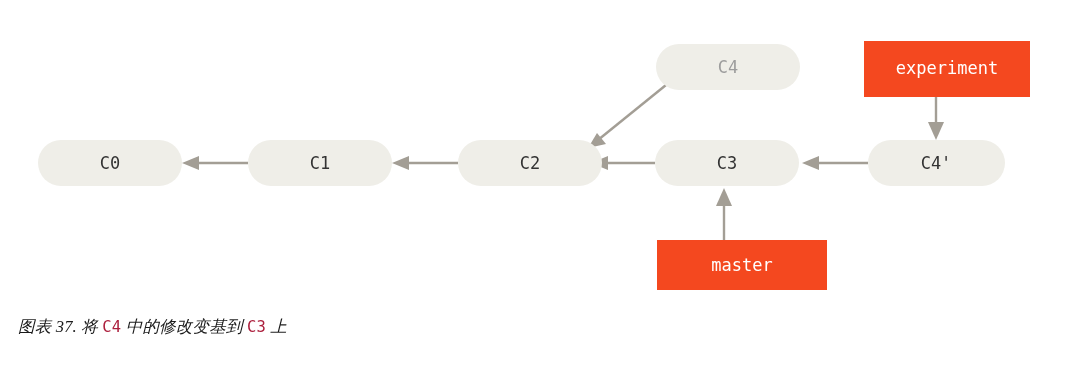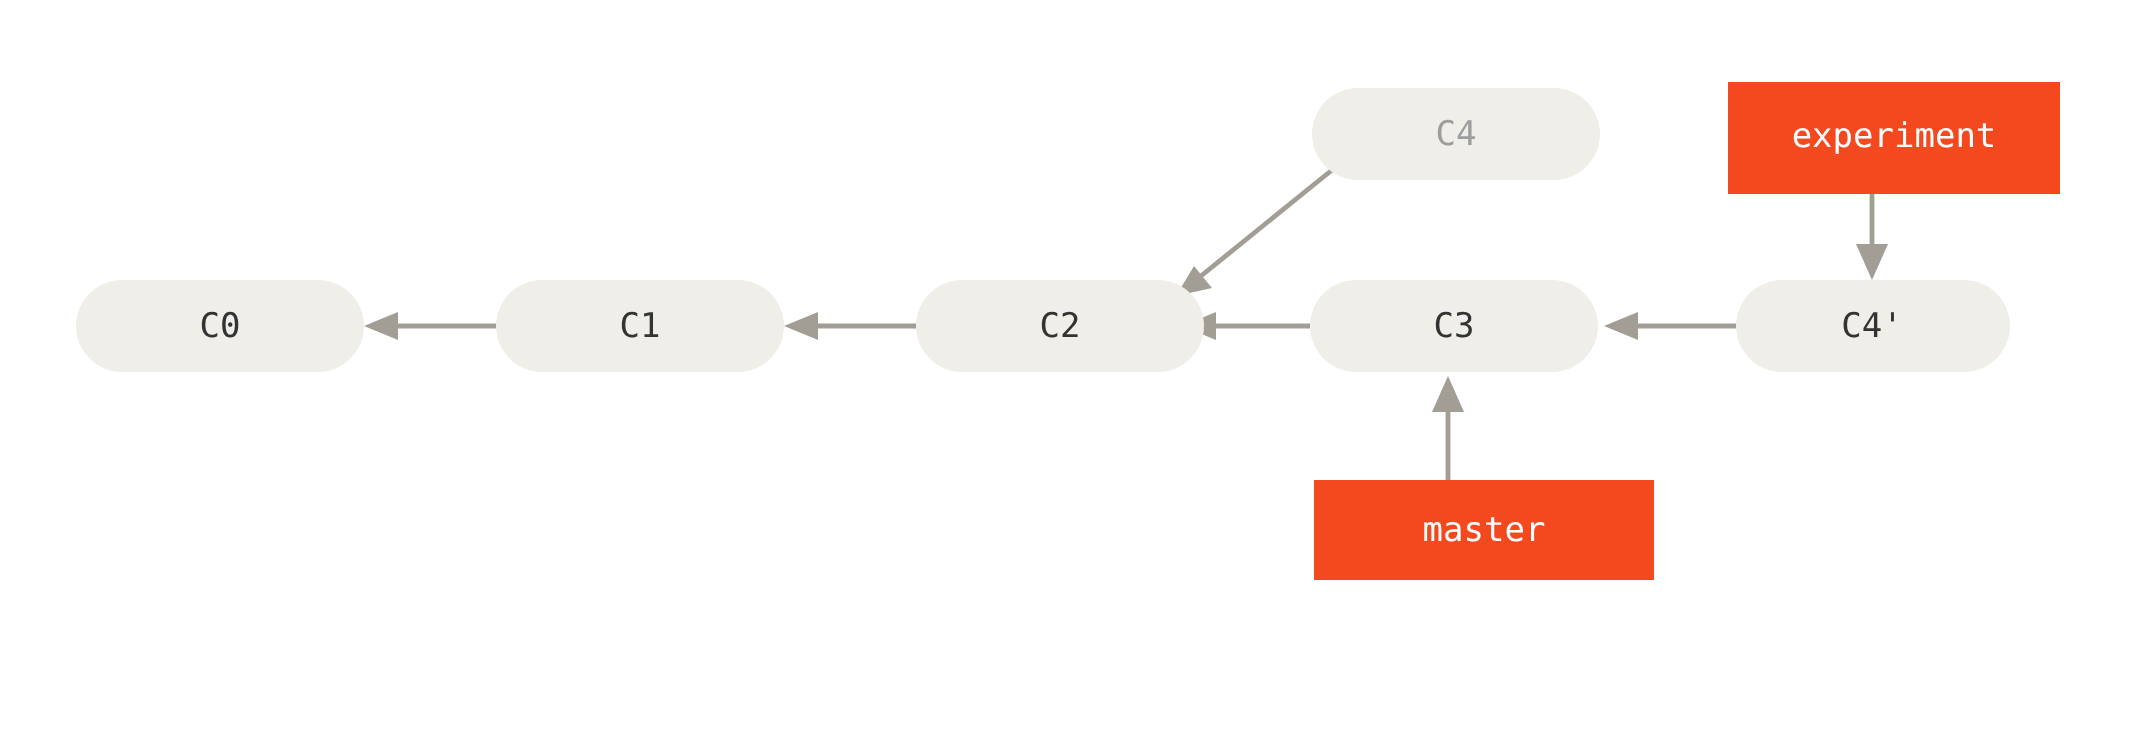--- a/index.html
+++ b/index.html
@@ -153,14 +153,15 @@
       <text class="branch-label" x="947" y="69">experiment</text>
     </g>
 
     <g>
       <rect class="branch-box" x="657" y="240" width="170" height="50"></rect>
       <text class="branch-label" x="742" y="266">master</text>
     </g>
 
   </svg>
 
+  <div id="caption"><span>图表 37. 将 </span><span class="code">C4</span><span> 中的修改变基到 </span><span class="code">C3</span><span> 上</span></div>
 
 </div>
 
 </body></html>

